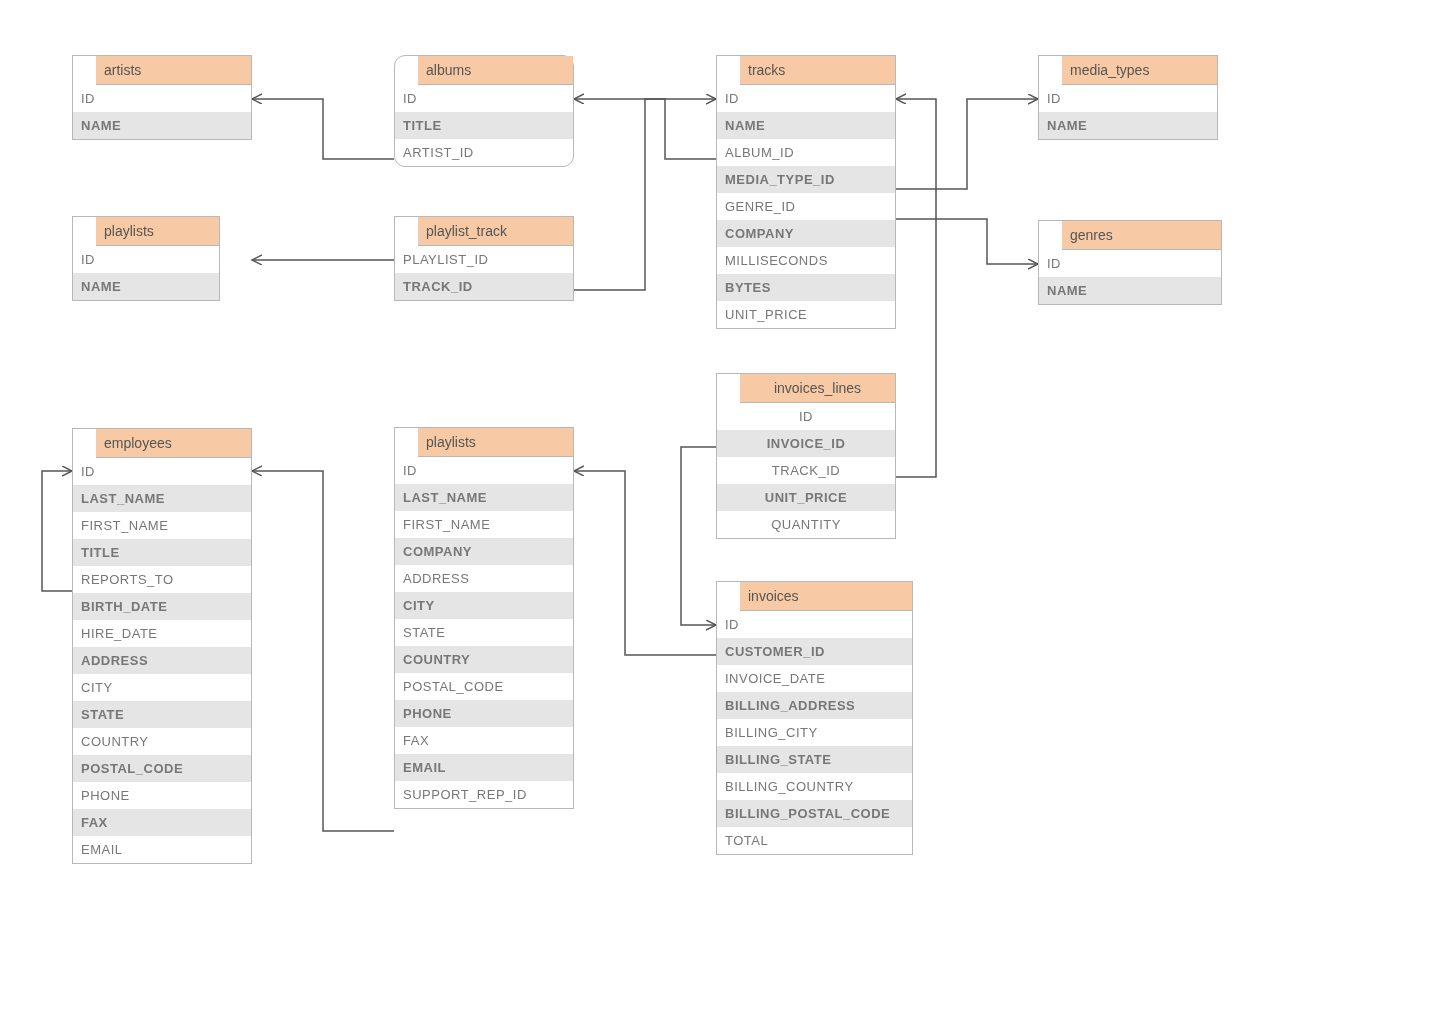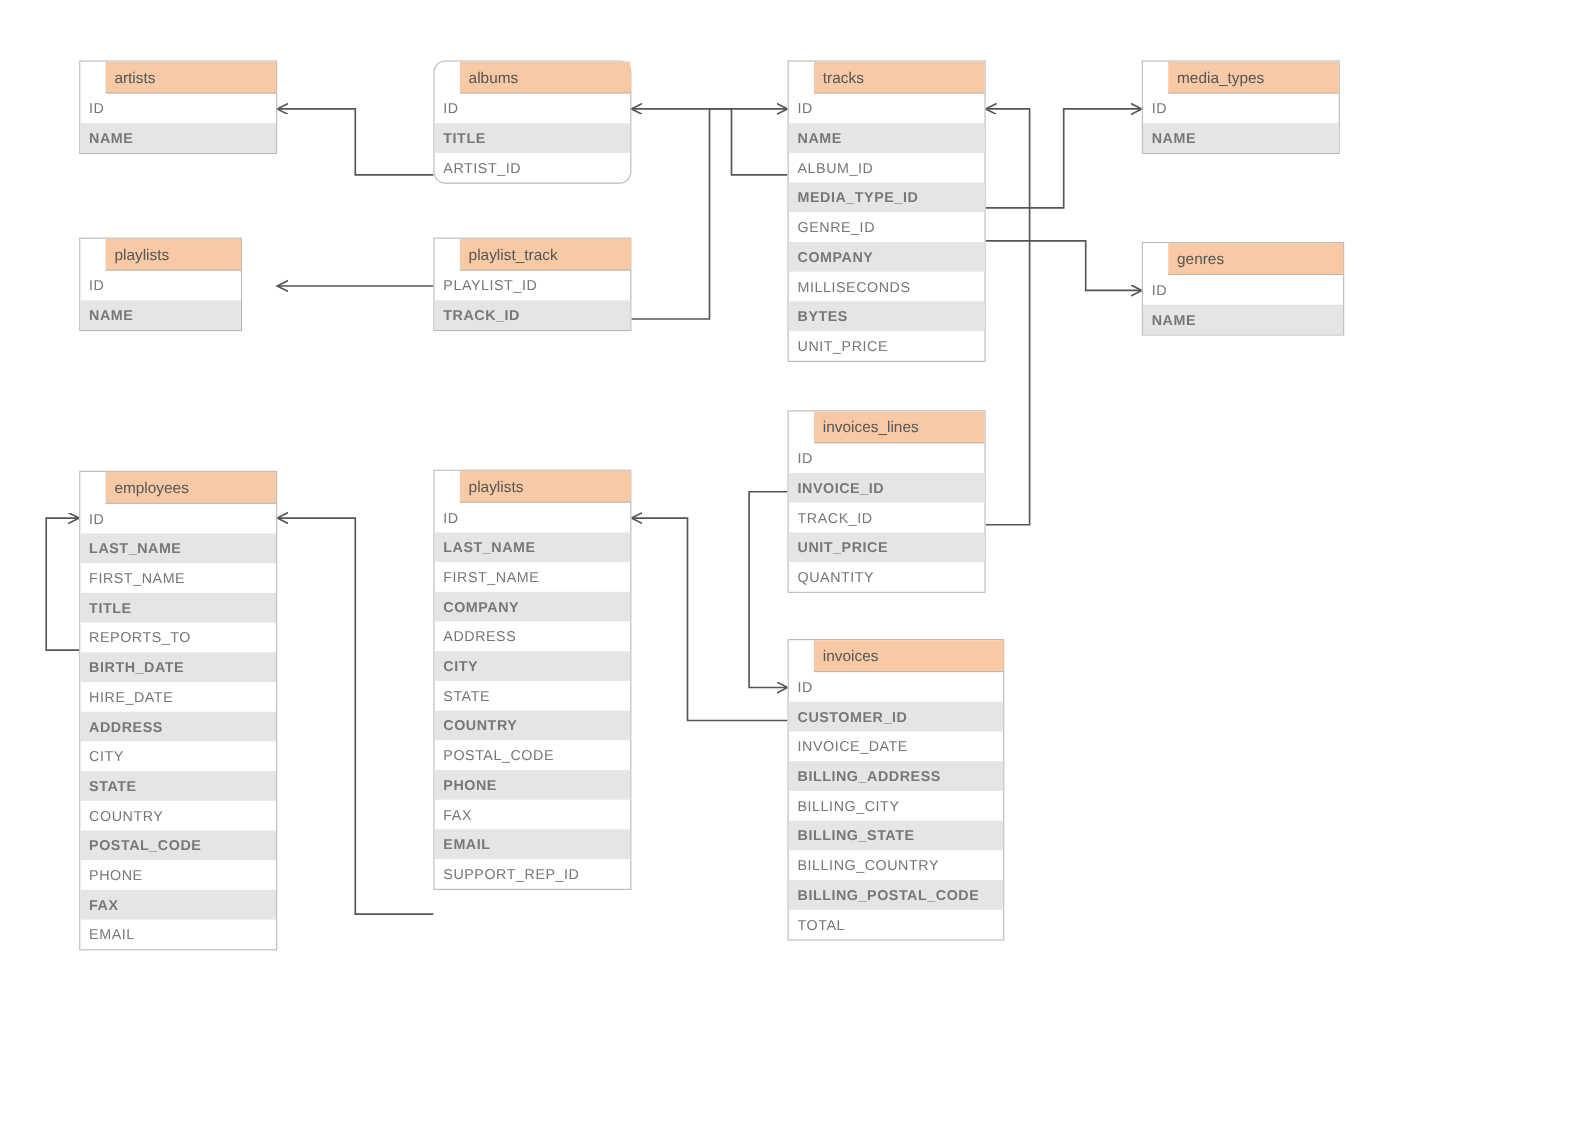--- a/index.html
+++ b/index.html
@@ -144,21 +144,21 @@
         <div class="table-row">ADDRESS</div>
         <div class="table-row alt">CITY</div>
         <div class="table-row">STATE</div>
         <div class="table-row alt">COUNTRY</div>
         <div class="table-row">POSTAL_CODE</div>
         <div class="table-row alt">PHONE</div>
         <div class="table-row">FAX</div>
         <div class="table-row alt">EMAIL</div>
         <div class="table-row">SUPPORT_REP_ID</div>
       </div>
-      <div class="table" style="left: 716px; top: 373px; width: 180px;">
+      <div class="table" style="left: 716px; top: 373px; width: 180px; text-align: center;">
         <div class="table-header">invoices_lines</div>
         <div class="table-row">ID</div>
         <div class="table-row alt">INVOICE_ID</div>
         <div class="table-row">TRACK_ID</div>
         <div class="table-row alt">UNIT_PRICE</div>
         <div class="table-row">QUANTITY</div>
       </div>
       <div class="table" style="left: 716px; top: 581px; width: 197px;">
         <div class="table-header">invoices</div>
         <div class="table-row">ID</div>

